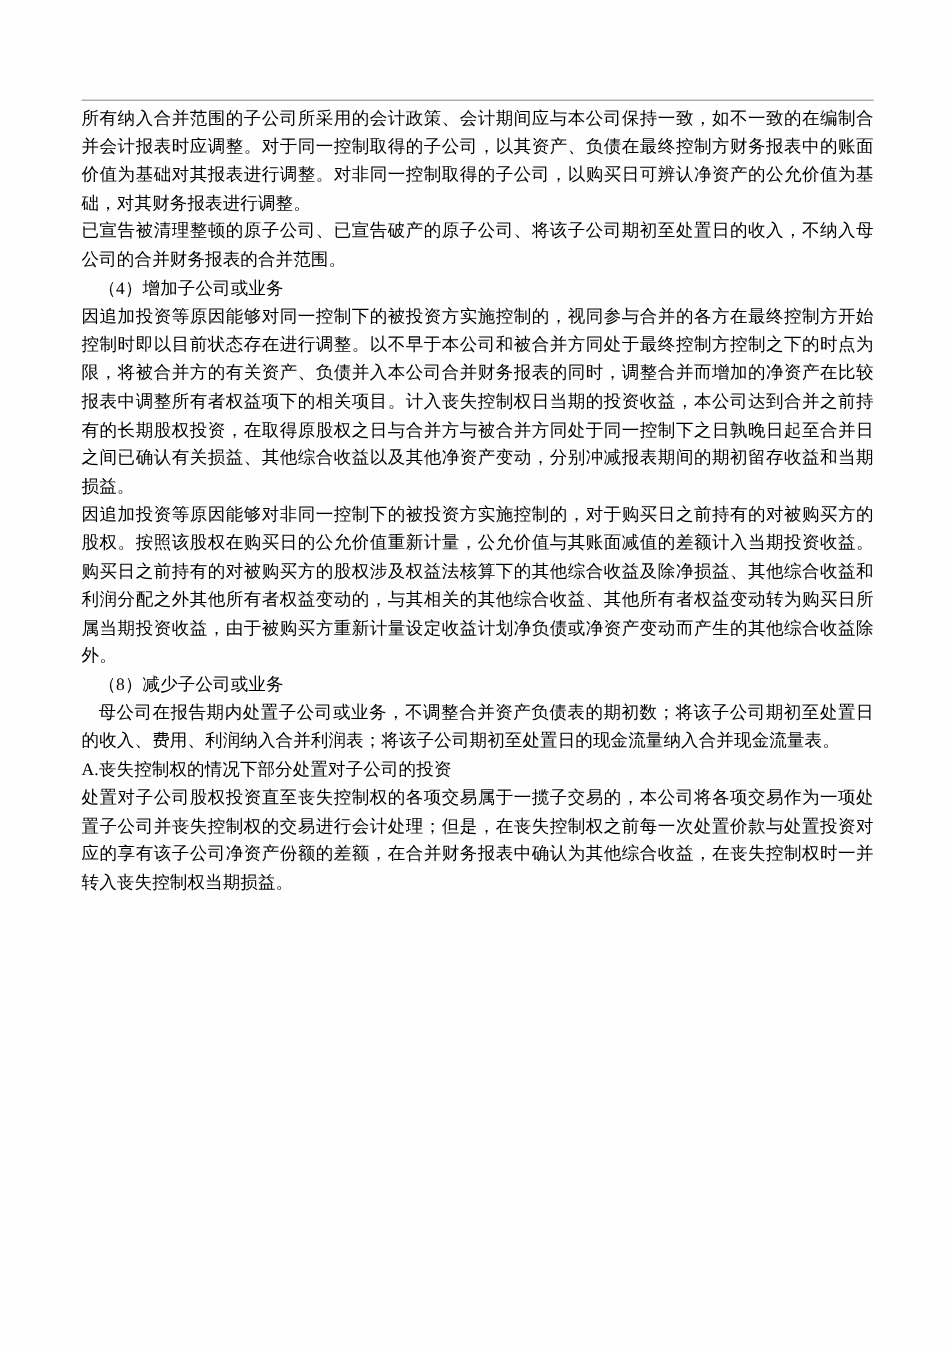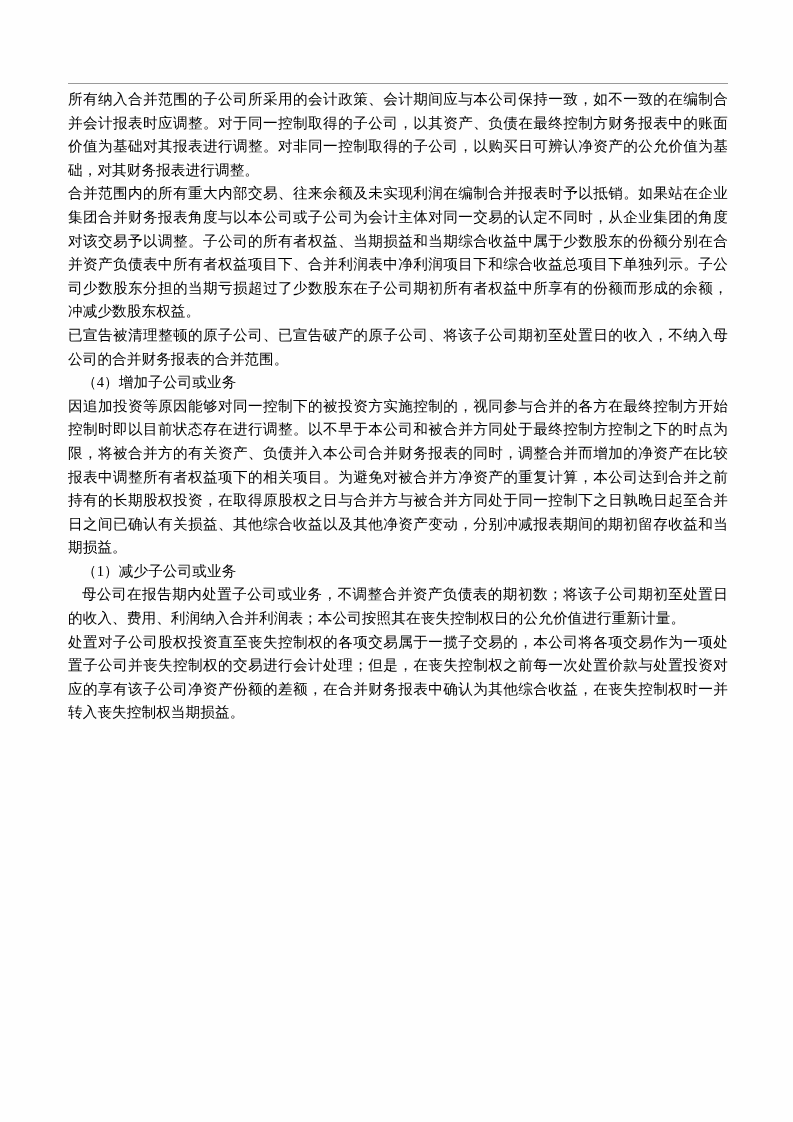--- a/index.html
+++ b/index.html
@@ -52,21 +52,22 @@
     text-indent: 14px;
   }
 </style>
 </head>
 <body>
 
 <div class="page">
   <div class="rule"></div>
   <div class="content">
     <p class="para">所有纳入合并范围的子公司所采用的会计政策、会计期间应与本公司保持一致，如不一致的在编制合并会计报表时应调整。对于同一控制取得的子公司，以其资产、负债在最终控制方财务报表中的账面价值为基础对其报表进行调整。对非同一控制取得的子公司，以购买日可辨认净资产的公允价值为基础，对其财务报表进行调整。</p>
-    <p class="para">合并范围内的所有重大内部交易、往来余额及未实现利润在编制合并报表时予以抵销。如果站在企业集团合并财务报表角度与以本公司或子公司为会计主体对同一交易的认定不同时，从企业集团的角度对该交易予以调整。子公司的所有者权益、当期损益和当期综合收益中属于少数股东的份额分别在合并资产负债表中所有者权益项目下、合并利润表中净利润项目下和综合收益总项目下单独列示。子公司少数股东分担的当期亏损超过了少数股东在子公司期初所有者权益中所享有的份额而形成的余额，冲减少数股东权益。</p>
     <p class="para">已宣告被清理整顿的原子公司、已宣告破产的原子公司、将该子公司期初至处置日的收入，不纳入母公司的合并财务报表的合并范围。</p>
     <p class="para indent">（4）增加子公司或业务</p>
-    <p class="para">因追加投资等原因能够对同一控制下的被投资方实施控制的，视同参与合并的各方在最终控制方开始控制时即以目前状态存在进行调整。以不早于本公司和被合并方同处于最终控制方控制之下的时点为限，将被合并方的有关资产、负债并入本公司合并财务报表的同时，调整合并而增加的净资产在比较报表中调整所有者权益项下的相关项目。为避免对被合并方净资产的重复计算，本公司达到合并之前持有的长期股权投资，在取得原股权之日与合并方与被合并方同处于同一控制下之日孰晚日起至合并日之间已确认有关损益、其他综合收益以及其他净资产变动，分别冲减报表期间的期初留存收益和当期损益。</p>
-    <p class="para indent">（1）减少子公司或业务</p>
-    <p class="para indent">母公司在报告期内处置子公司或业务，不调整合并资产负债表的期初数；将该子公司期初至处置日的收入、费用、利润纳入合并利润表；本公司按照其在丧失控制权日的公允价值进行重新计量。</p>
+    <p class="para">因追加投资等原因能够对同一控制下的被投资方实施控制的，视同参与合并的各方在最终控制方开始控制时即以目前状态存在进行调整。以不早于本公司和被合并方同处于最终控制方控制之下的时点为限，将被合并方的有关资产、负债并入本公司合并财务报表的同时，调整合并而增加的净资产在比较报表中调整所有者权益项下的相关项目。计入丧失控制权日当期的投资收益，本公司达到合并之前持有的长期股权投资，在取得原股权之日与合并方与被合并方同处于同一控制下之日孰晚日起至合并日之间已确认有关损益、其他综合收益以及其他净资产变动，分别冲减报表期间的期初留存收益和当期损益。</p>
+    <p class="para">因追加投资等原因能够对非同一控制下的被投资方实施控制的，对于购买日之前持有的对被购买方的股权。按照该股权在购买日的公允价值重新计量，公允价值与其账面减值的差额计入当期投资收益。购买日之前持有的对被购买方的股权涉及权益法核算下的其他综合收益及除净损益、其他综合收益和利润分配之外其他所有者权益变动的，与其相关的其他综合收益、其他所有者权益变动转为购买日所属当期投资收益，由于被购买方重新计量设定收益计划净负债或净资产变动而产生的其他综合收益除外。</p>
+    <p class="para indent">（8）减少子公司或业务</p>
+    <p class="para indent">母公司在报告期内处置子公司或业务，不调整合并资产负债表的期初数；将该子公司期初至处置日的收入、费用、利润纳入合并利润表；将该子公司期初至处置日的现金流量纳入合并现金流量表。</p>
+    <p class="para">A.丧失控制权的情况下部分处置对子公司的投资</p>
     <p class="para">处置对子公司股权投资直至丧失控制权的各项交易属于一揽子交易的，本公司将各项交易作为一项处置子公司并丧失控制权的交易进行会计处理；但是，在丧失控制权之前每一次处置价款与处置投资对应的享有该子公司净资产份额的差额，在合并财务报表中确认为其他综合收益，在丧失控制权时一并转入丧失控制权当期损益。</p>
   </div>
 </div>
 
 </body></html>

